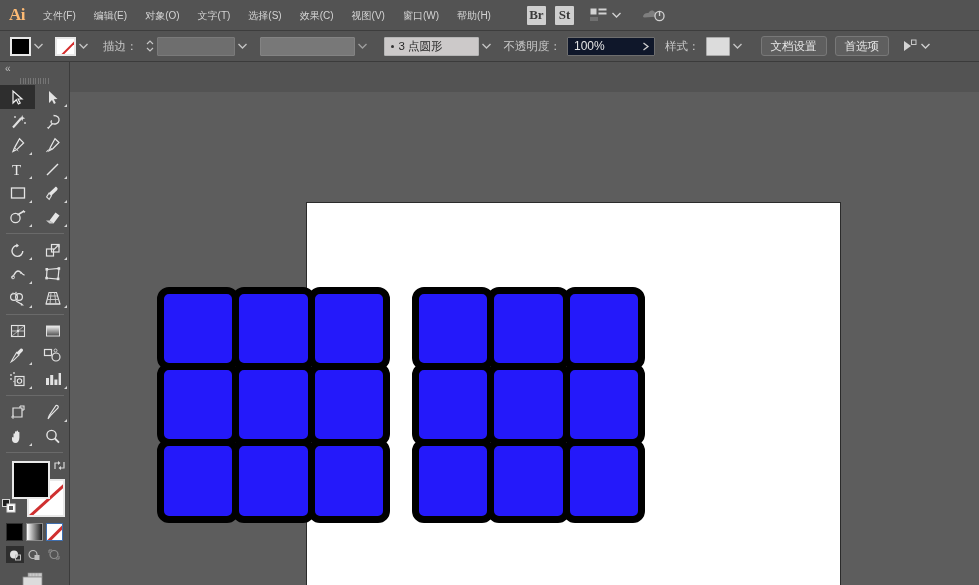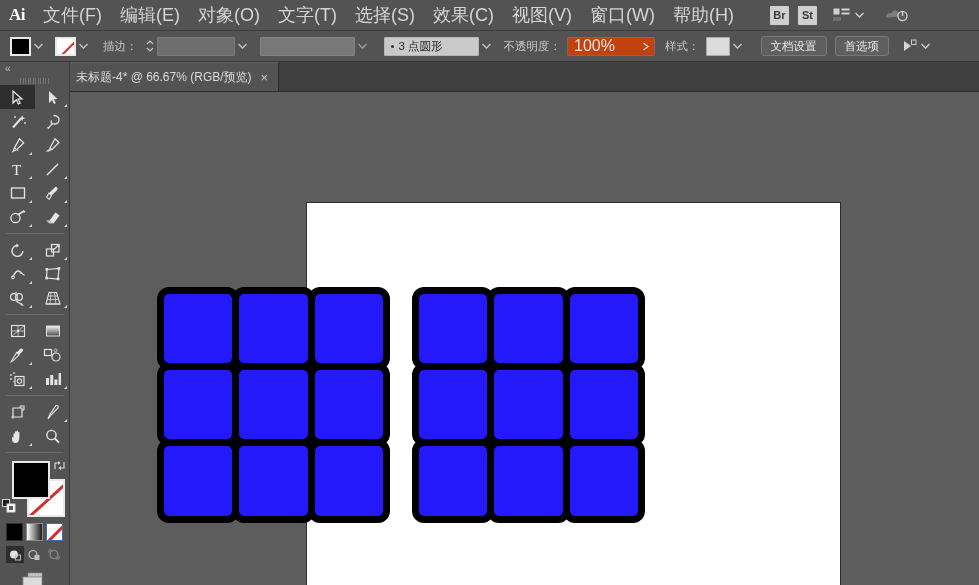--- a/index.html
+++ b/index.html
@@ -16,35 +16,36 @@
   
   .menubar {
     position: absolute; left: 0; top: 0; width: 979px; height: 31px;
     background: #535353;
     display: flex; align-items: center;
     border-bottom: 1px solid #3d3d3d;
   }
   .ai-logo {
     width: 34px; height: 31px;
     display: flex; align-items: center; justify-content: center;
-    color: #ffffff; font-size: 17px; font-weight: bold;
+    color: #fdba74; font-size: 17px; font-weight: bold;
     font-family: "Liberation Serif", serif;
     letter-spacing: -0.5px;
   }
   .menu-item {
     padding: 0 9px; height: 31px; line-height: 31px;
-    color: #d4d4d4; font-size: 18px; white-space: nowrap; cursor: default;
+    color: #d4d4d4; font-size: 10px; white-space: nowrap; cursor: default;
   }
   .menu-spacer { flex: 0 0 18px; }
   .app-btn {
     width: 19px; height: 19px; margin-left: 9px;
     background: #cfcfcf; color: #3a3a3a;
-    font-size: 11px; font-weight: bold;
+    font-size: 13px; font-weight: bold;
     display: flex; align-items: center; justify-content: center;
     border-radius: 1px;
+    font-family: Liberation Serif, serif;
   }
   .ws-icon { margin-left: 16px; display: flex; align-items: center; gap: 5px; }
   .ws-glyph { display: block; }
   .cc-icon { margin-left: 20px; display: flex; align-items: center; }
 
   
   .controlbar {
     position: absolute; left: 0; top: 31px; width: 979px; height: 31px;
     background: #535353;
     display: flex; align-items: center;
@@ -88,23 +89,23 @@
     width: 95px; height: 19px; background: #787878;
     border: 1px solid #838383; border-radius: 1px;
   }
   .strokestyle {
     width: 95px; height: 19px; background: #ccc9c9;
     border: 1px solid #b5b5b5; display: flex; align-items: center;
     padding-left: 6px; gap: 5px; color: #272727; font-size: 11.5px; border-radius: 1px;
   }
   .dot { width: 3px; height: 3px; background: #333; border-radius: 50%; }
   .opacity-field {
-    width: 88px; height: 19px; background: #c2410c; border: 1px solid #6e6e6e;
+    width: 88px; height: 19px; background: #0f172a; border: 1px solid #6e6e6e;
     display: flex; align-items: center; justify-content: space-between;
-    padding: 0 4px 0 6px; color: #e4e4e4; font-size: 16px; border-radius: 1px;
+    padding: 0 4px 0 6px; color: #e4e4e4; font-size: 12px; border-radius: 1px;
   }
   .style-swatch {
     width: 24px; height: 19px; background: #dcdcdc;
     border: 1px solid #aaa; border-radius: 1px;
   }
   .pillbtn {
     height: 20px; padding: 0 9px; background: #5f5f5f;
     border: 1px solid #787878; border-radius: 3px;
     color: #e6e6e6; font-size: 11.5px;
     display: flex; align-items: center; white-space: nowrap;
@@ -350,27 +351,20 @@
       <svg width="16" height="15" viewBox="0 0 16 15">
         <path d="M3 2 L3 12 L10 7 Z" fill="#d4d4d4"></path>
         <rect x="10.5" y="1" width="4.5" height="4.5" fill="none" stroke="#c8c8c8" stroke-width="1"></rect>
       </svg>
       <svg width="9" height="6" viewBox="0 0 9 6">
           <path d="M0.5 1 L4.5 5 L8.5 1" stroke="#cfcfcf" stroke-width="1.4" fill="none"></path>
         </svg>
     </div>
   </div>
 
-  <div class="tabbar">
-    <div class="tabbar-lead"></div>
-    <div class="doc-tab">
-      <span>未标题-4* @ 66.67% (RGB/预览)</span>
-      <span class="tab-close">×</span>
-    </div>
-  </div>
 
   <div class="canvas" style="background: rgb(93, 93, 93);">
     <div class="artboard" style="background: rgb(255, 255, 255);"></div>
 
     <div class="grid-wrap" id="gridA">
       <div class="grid">
         <div class="cell" style="background: rgb(36, 25, 250); border-color: rgb(0, 0, 0);"></div>
         <div class="cell" style="background: rgb(36, 25, 250); border-color: rgb(0, 0, 0);"></div>
         <div class="cell" style="background: rgb(36, 25, 250); border-color: rgb(0, 0, 0);"></div>
         <div class="cell" style="background: rgb(36, 25, 250); border-color: rgb(0, 0, 0);"></div>

